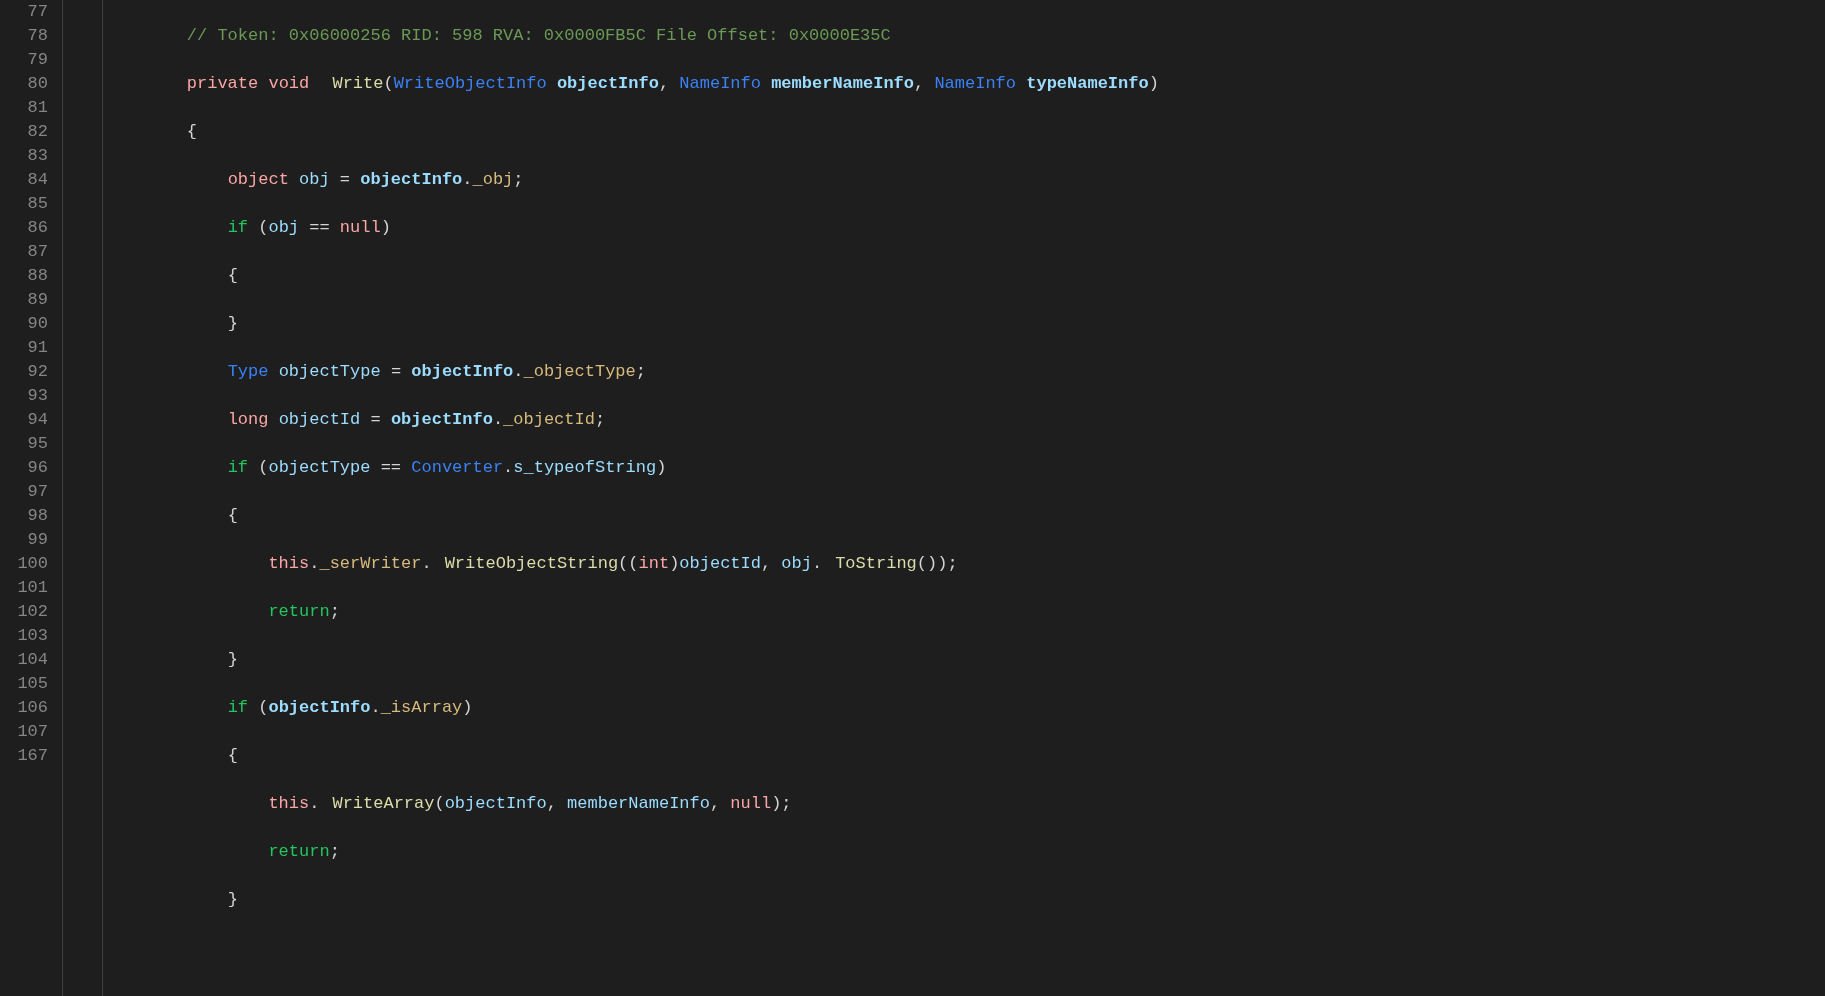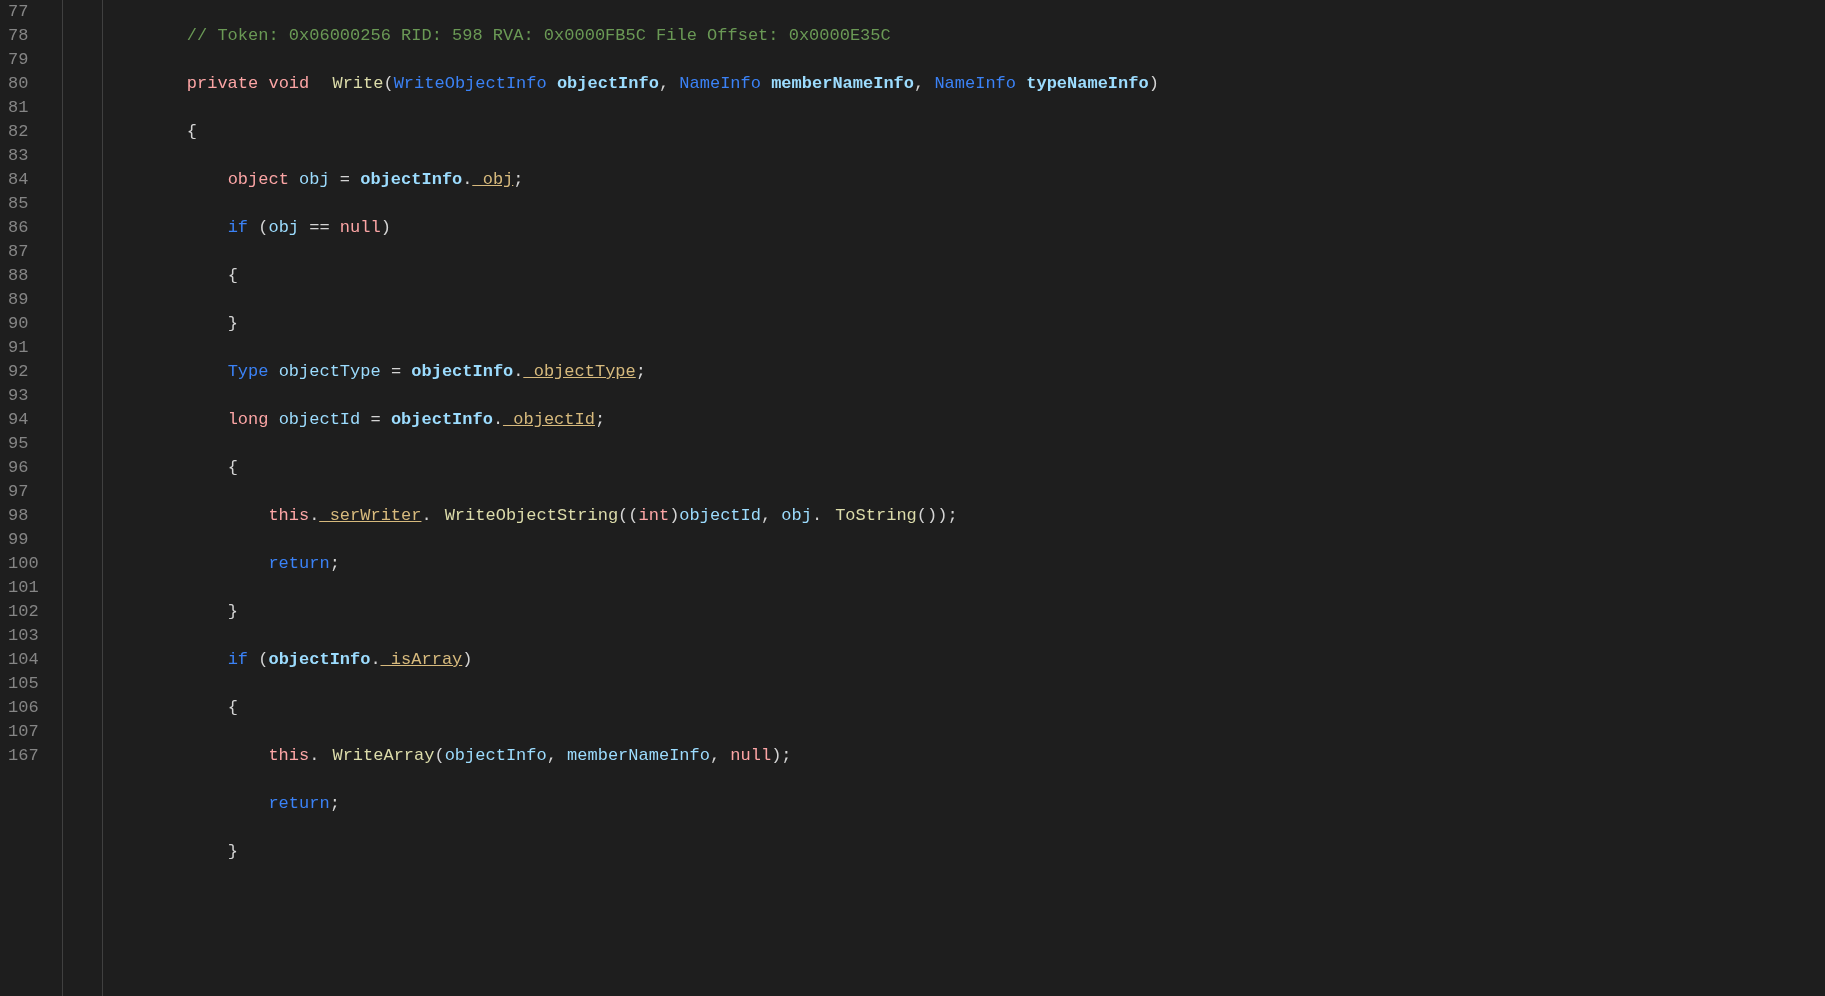--- a/index.html
+++ b/index.html
@@ -13,20 +13,21 @@
     overflow: hidden;
   }
   .editor {
     display: flex;
     width: 100%;
     height: 100vh;
   }
   .gutter {
     background: #1e1e1e;
     color: #858585;
+    text-align: right;
     padding: 0 14px 0 8px;
     user-select: none;
     flex-shrink: 0;
     min-width: 40px;
   }
   .gutter .ln {
     height: 24px;
   }
   .indent-guides {
     width: 80px;
@@ -48,24 +49,24 @@
     height: 24px;
   }
   
   .cm  { color: #6a9955; }
   .kw  { color: #fca5a5; }
   .ty  { color: #3b82f6; }
   .fn  { color: #dcdcaa; margin-left: 13px; }
   .pa  { color: #9cdcfe; font-weight: 700; }
   .va  { color: #9cdcfe; }
   .fld { color: #9cdcfe; font-weight: 700; }
-  .fldp{ color: #d7ba7d; text-decoration: underline; }
+  .fldp{ color: #d7ba7d; }
   .str { color: #ce9178; }
   .pu  { color: #d4d4d4; }
-  .cs  { color: #3b82f6; }
+  .cs  { color: #22c55e; }
 </style>
 </head>
 <body>
 
 <div class="editor">
 
   <div class="gutter" id="gutter">
       <div class="ln">77</div>
       <div class="ln">78</div>
       <div class="ln">79</div>
@@ -105,20 +106,21 @@
   <div class="code">
 <div class="line">    <span class="cm">// Token: 0x06000256 RID: 598 RVA: 0x0000FB5C File Offset: 0x0000E35C</span></div>
 <div class="line">    <span class="kw">private</span> <span class="kw">void</span> <span class="fn">Write</span><span class="pu">(</span><span class="ty">WriteObjectInfo</span> <span class="pa">objectInfo</span><span class="pu">, </span><span class="ty">NameInfo</span> <span class="pa">memberNameInfo</span><span class="pu">, </span><span class="ty">NameInfo</span> <span class="pa">typeNameInfo</span><span class="pu">)</span></div>
 <div class="line">    <span class="pu">{</span></div>
 <div class="line">        <span class="kw">object</span> <span class="va">obj</span> <span class="pu">=</span> <span class="fld">objectInfo</span><span class="pu">.</span><span class="fldp">_obj</span><span class="pu">;</span></div>
 <div class="line">        <span class="cs">if</span> <span class="pu">(</span><span class="va">obj</span> <span class="pu">==</span> <span class="kw">null</span><span class="pu">)</span></div>
 <div class="line">        <span class="pu">{</span></div>
 <div class="line">        <span class="pu">}</span></div>
 <div class="line">        <span class="ty">Type</span> <span class="va">objectType</span> <span class="pu">=</span> <span class="fld">objectInfo</span><span class="pu">.</span><span class="fldp">_objectType</span><span class="pu">;</span></div>
 <div class="line">        <span class="kw">long</span> <span class="va">objectId</span> <span class="pu">=</span> <span class="fld">objectInfo</span><span class="pu">.</span><span class="fldp">_objectId</span><span class="pu">;</span></div>
+<div class="line">        <span class="cs">if</span> <span class="pu">(</span><span class="va">objectType</span> <span class="pu">==</span> <span class="ty">Converter</span><span class="pu">.</span><span class="va">s_typeofString</span><span class="pu">)</span></div>
 <div class="line">        <span class="pu">{</span></div>
 <div class="line">            <span class="kw">this</span><span class="pu">.</span><span class="fldp">_serWriter</span><span class="pu">.</span><span class="fn">WriteObjectString</span><span class="pu">((</span><span class="kw">int</span><span class="pu">)</span><span class="va">objectId</span><span class="pu">, </span><span class="va">obj</span><span class="pu">.</span><span class="fn">ToString</span><span class="pu">());</span></div>
 <div class="line">            <span class="cs">return</span><span class="pu">;</span></div>
 <div class="line">        <span class="pu">}</span></div>
 <div class="line">        <span class="cs">if</span> <span class="pu">(</span><span class="fld">objectInfo</span><span class="pu">.</span><span class="fldp">_isArray</span><span class="pu">)</span></div>
 <div class="line">        <span class="pu">{</span></div>
 <div class="line">            <span class="kw">this</span><span class="pu">.</span><span class="fn">WriteArray</span><span class="pu">(</span><span class="va">objectInfo</span><span class="pu">, </span><span class="va">memberNameInfo</span><span class="pu">, </span><span class="kw">null</span><span class="pu">);</span></div>
 <div class="line">            <span class="cs">return</span><span class="pu">;</span></div>
 <div class="line">        <span class="pu">}</span></div>
 

